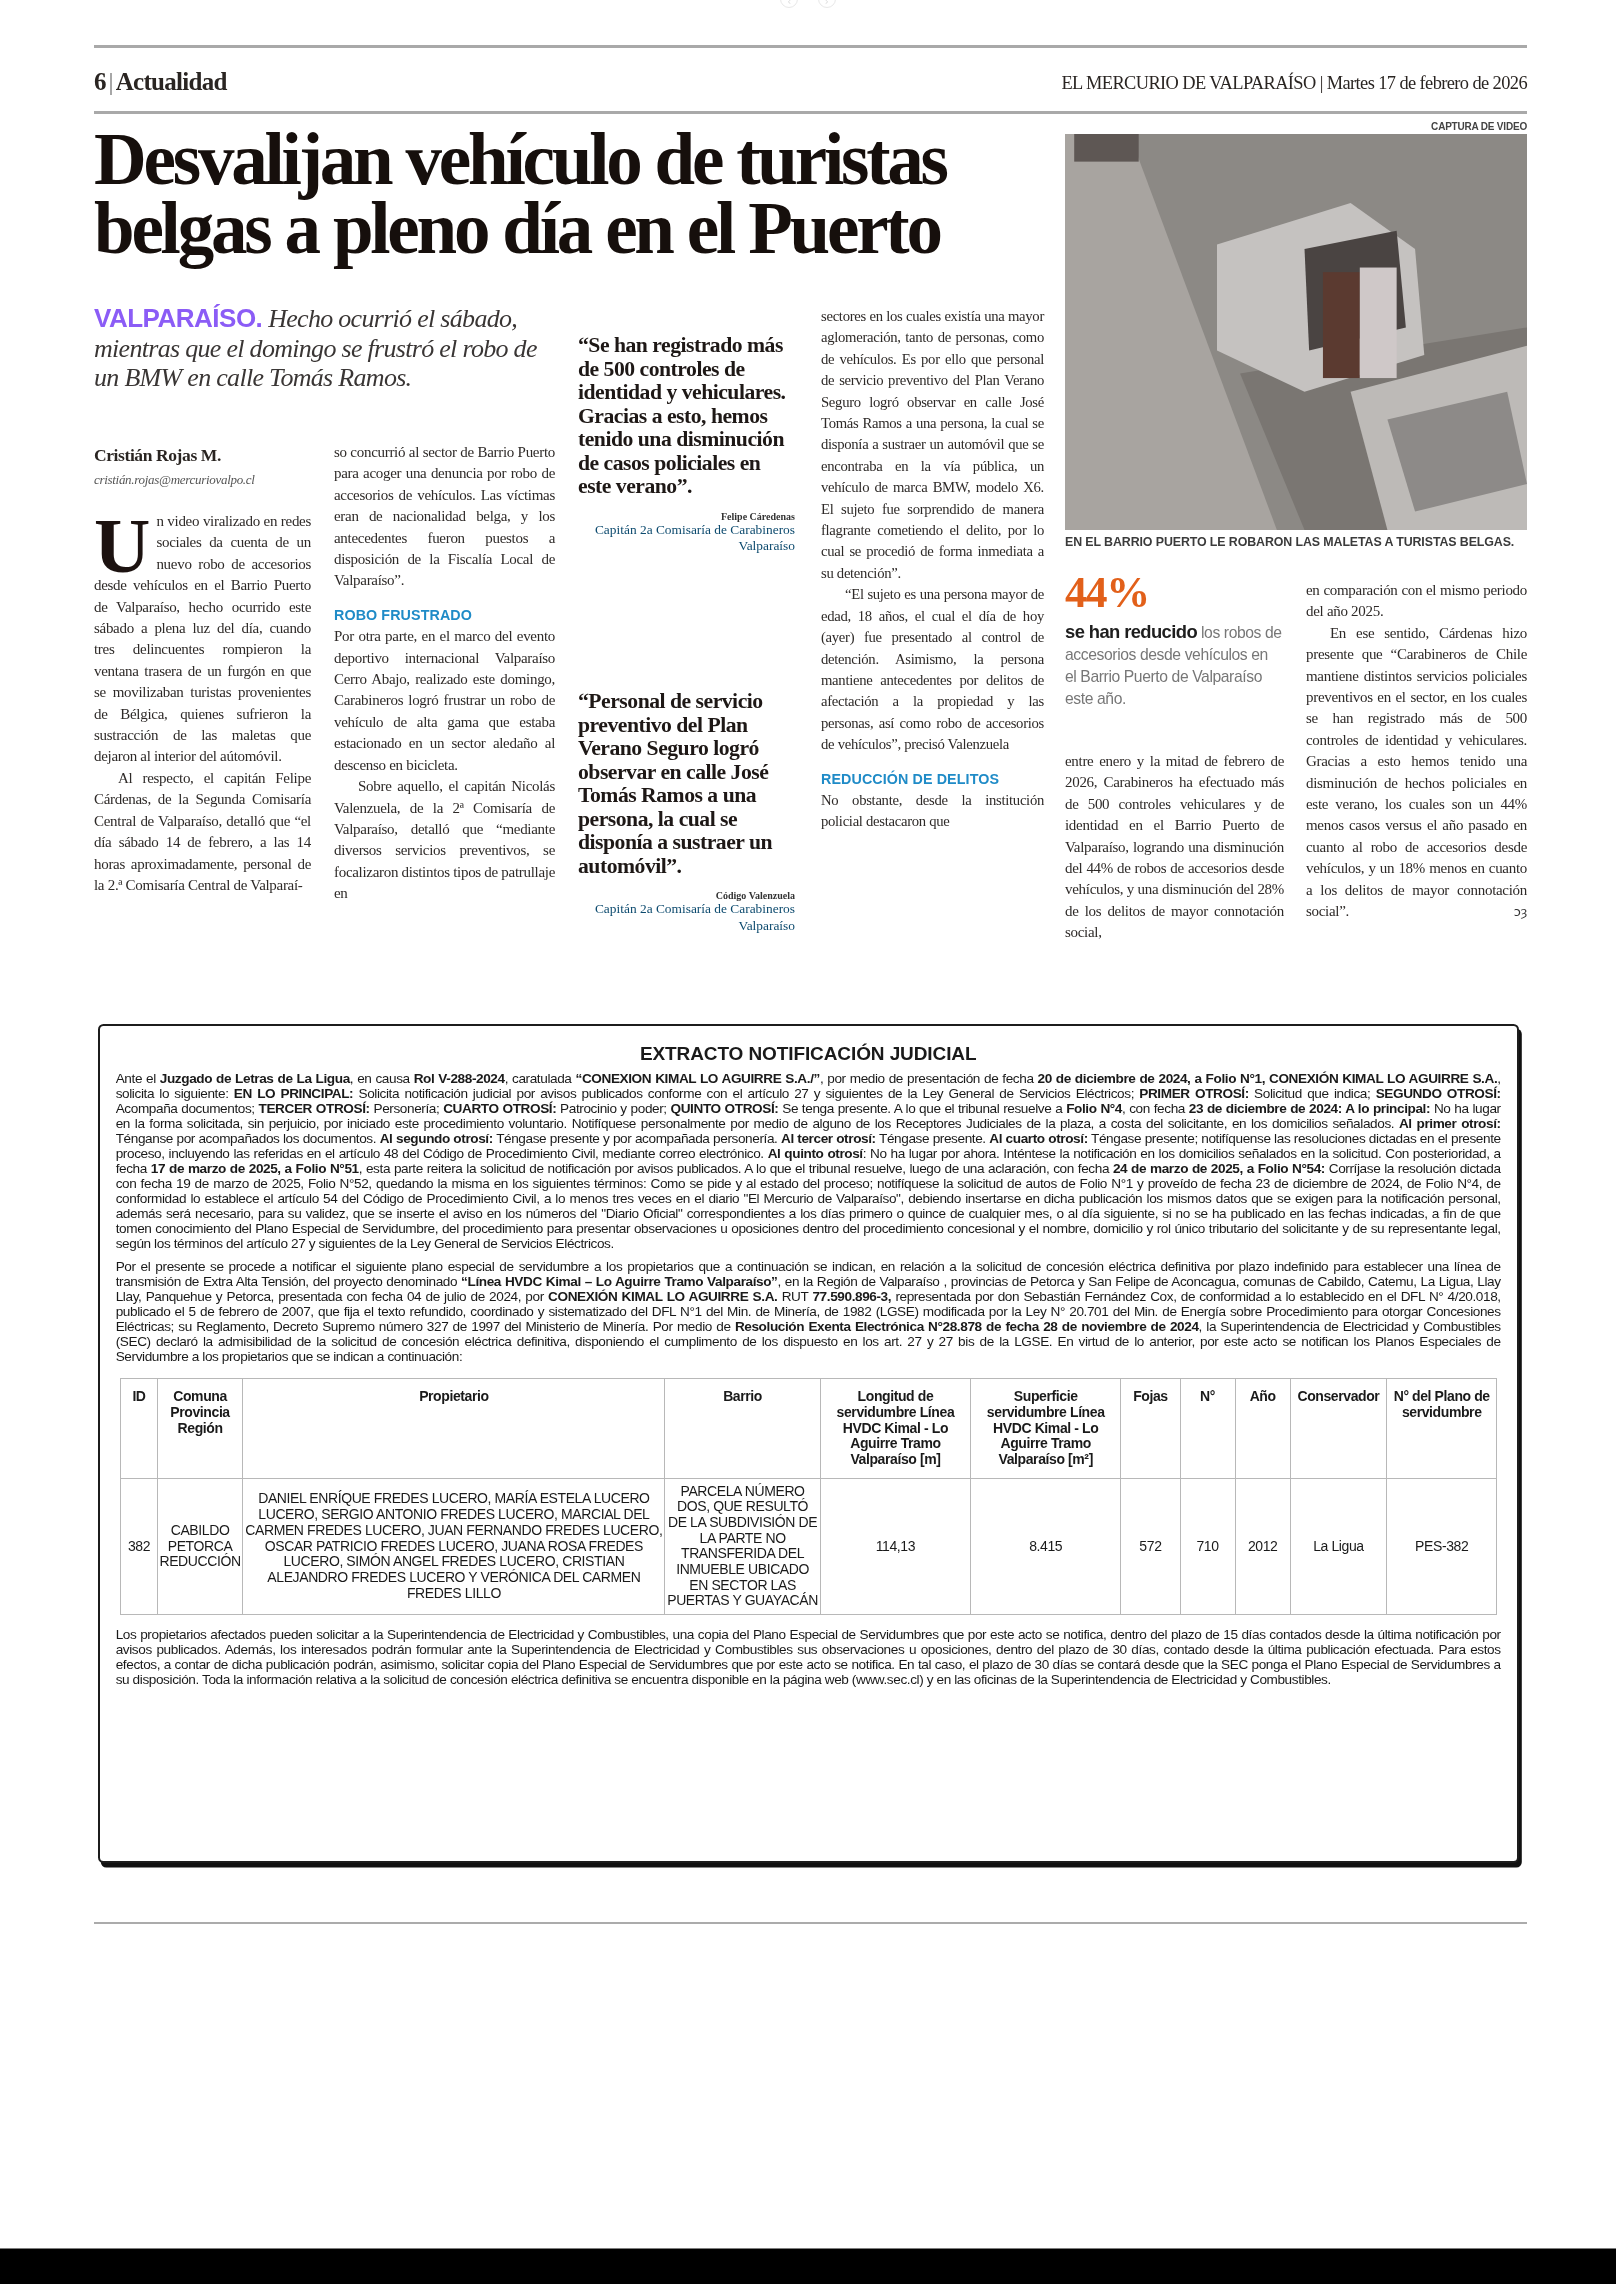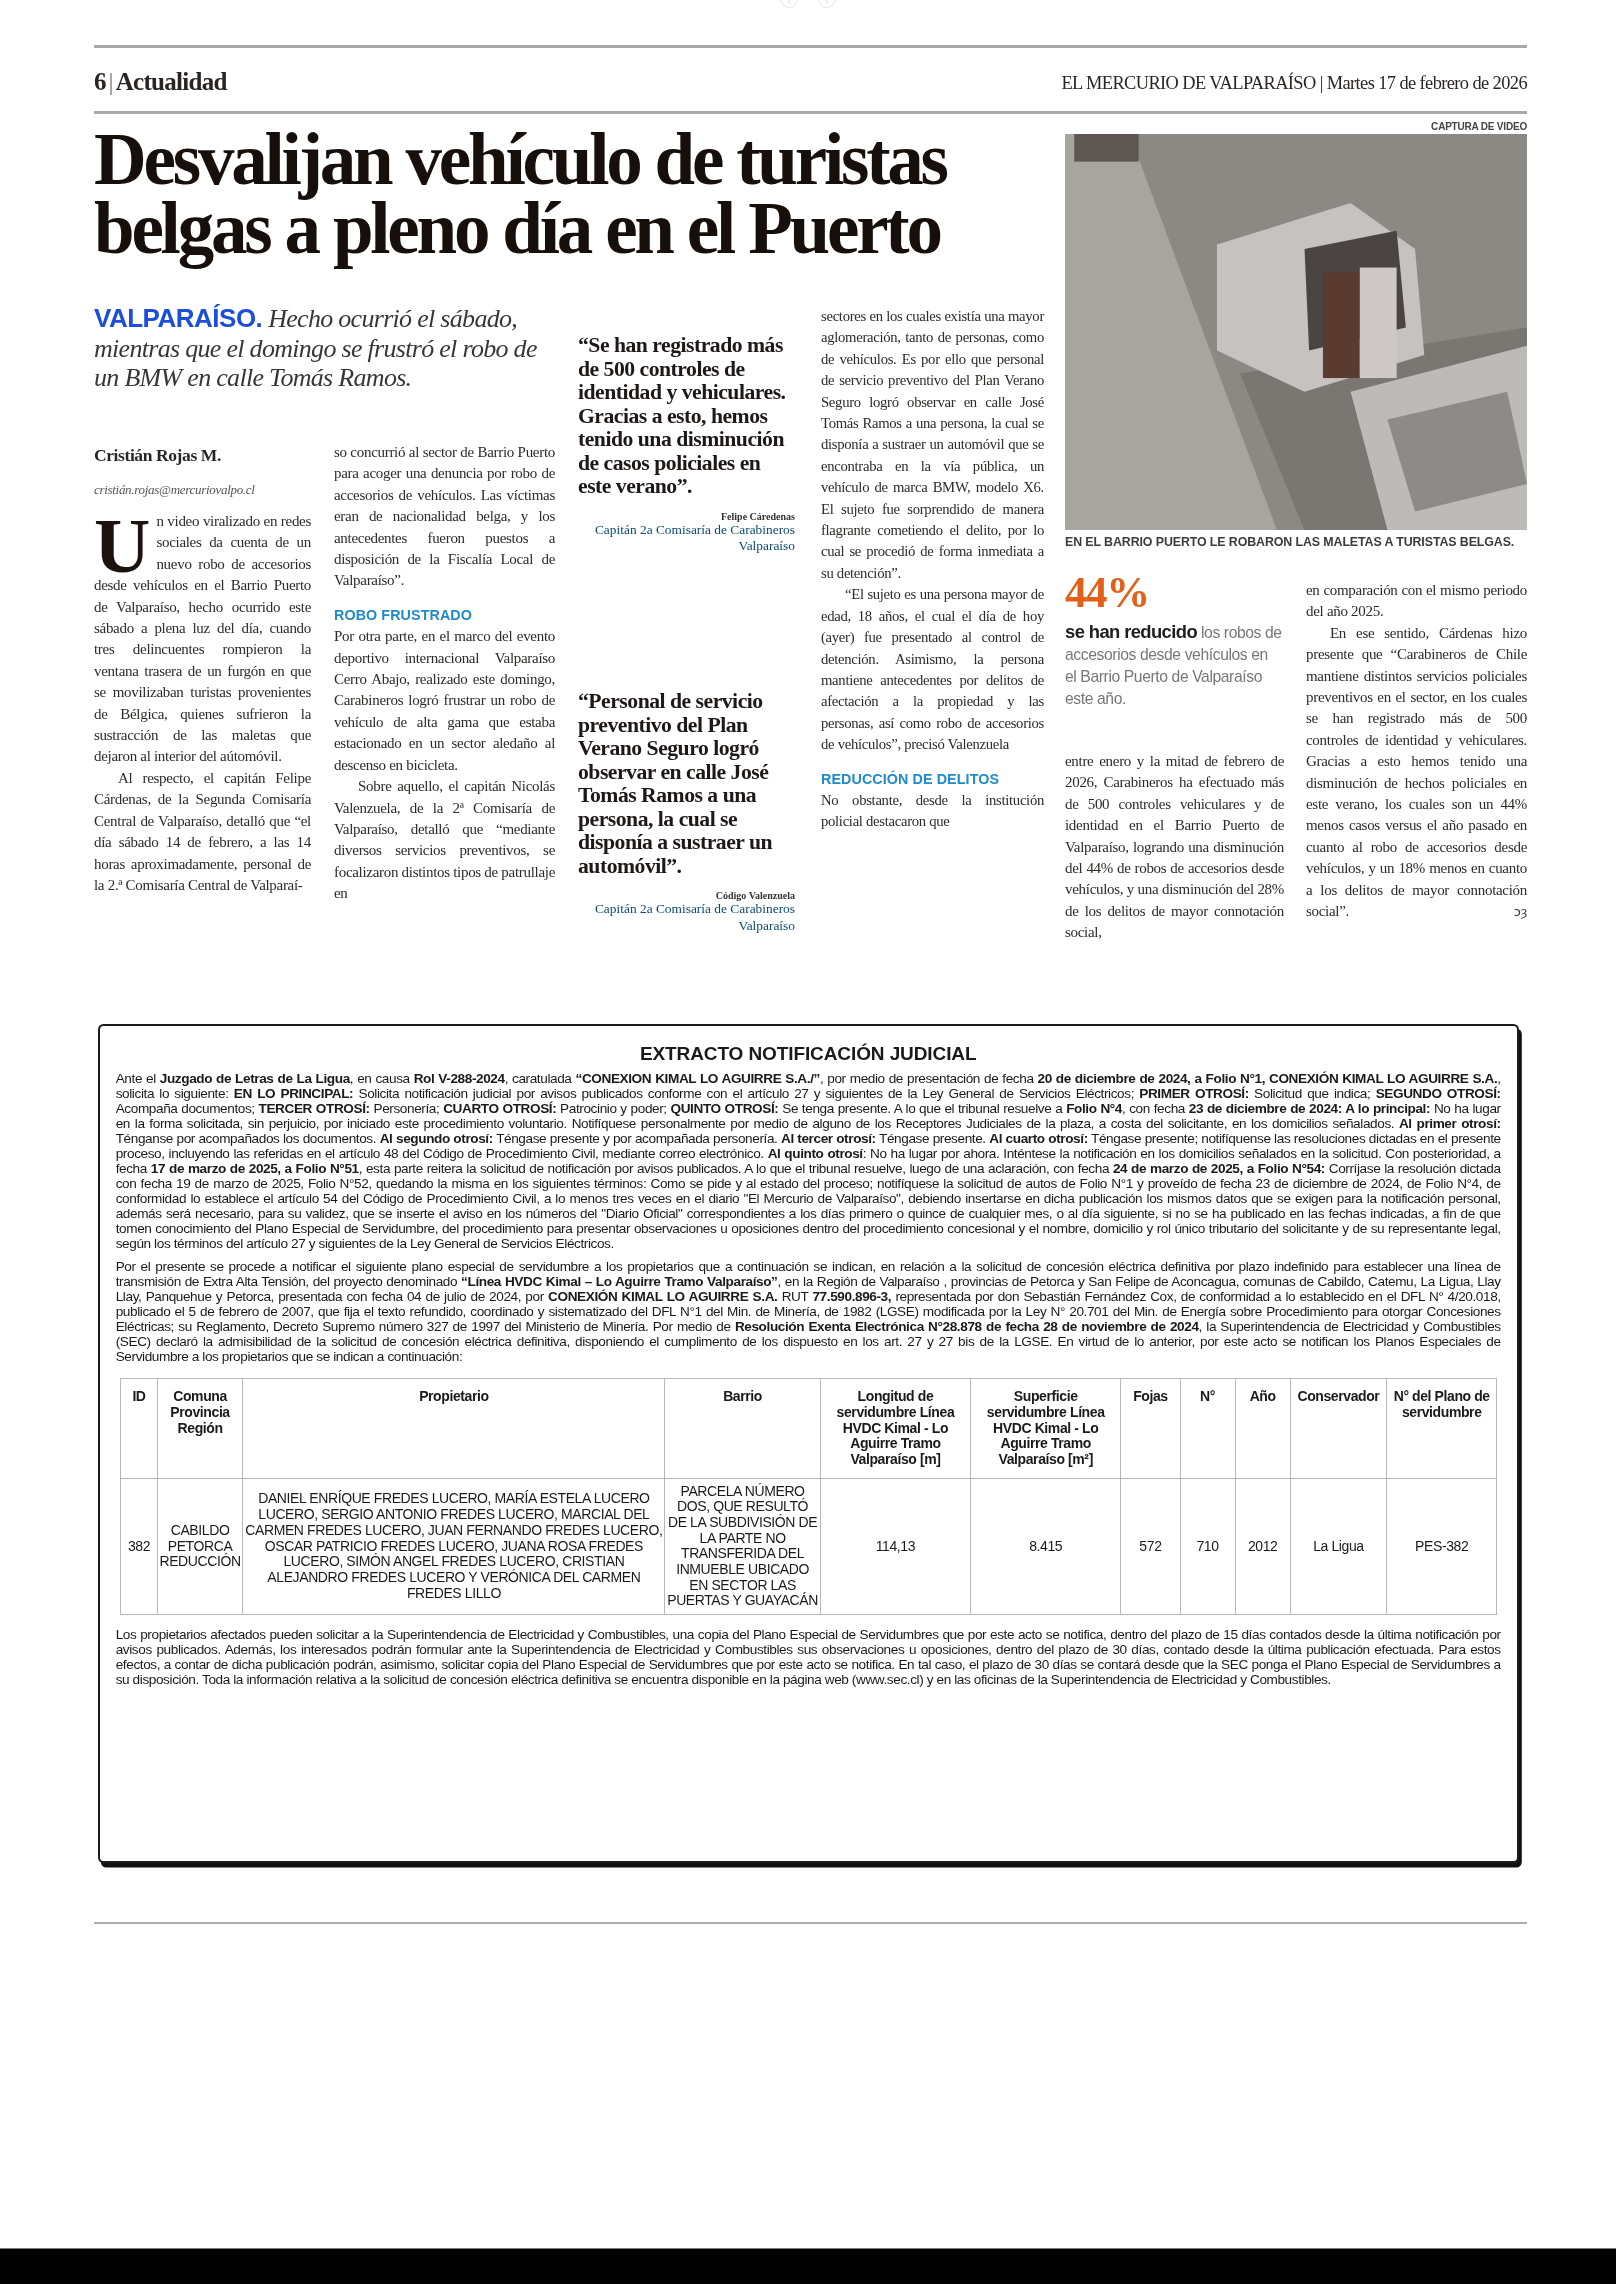--- a/index.html
+++ b/index.html
@@ -8,24 +8,24 @@
   .nav-btn { width: 18.4px; height: 18.4px; border: 0.9px solid #e8e8e8; border-radius: 50%; color: #dcdcdc; display: flex; align-items: flex-end; justify-content: center; font-family: "DejaVu Sans", sans-serif; font-size: 10px; padding-bottom: 0.9px; box-sizing: border-box; background: #fff; }
   .page { position: absolute; left: 94px; top: 0; width: 1433px; height: 2285px; }
   .rule { position: absolute; left: 0; width: 1433px; height: 2.8px; background: #a9a9a9; }
   .topbar { position: absolute; top: 68px; left: 0; width: 1433px; height: 28px; }
   .section-label { position: absolute; left: 0; top: 0; font-family: "Liberation Serif", serif; font-weight: bold; font-size: 25px; color: #2a2522; letter-spacing: -0.7px; }
   .section-label .pipe { font-weight: normal; color: #777; margin: 0 2.8px; }
   .masthead { position: absolute; right: 0; top: 4.6px; font-size: 18.4px; color: #2a2522; letter-spacing: -0.6px; }
   .photo-credit { position: absolute; right: 0; top: 121px; font-family: "Liberation Sans", sans-serif; font-size: 10px; font-weight: bold; color: #444; letter-spacing: -0.2px; }
   .headline { position: absolute; left: 0; top: 125px; width: 958px; font-family: "Liberation Serif", serif; font-weight: bold; font-size: 73px; line-height: 69px; color: #160f0c; letter-spacing: -3.2px; margin: 0; }
   .deck { position: absolute; left: 0; top: 304px; width: 470px; font-size: 26px; line-height: 29.5px; font-style: italic; color: #3a3635; letter-spacing: -0.7px; }
-  .deck .kicker { font-family: "Liberation Sans", sans-serif; font-style: normal; font-weight: bold; color: #1d4ed8; letter-spacing: -0.5px; text-align: right; }
+  .deck .kicker { font-family: "Liberation Sans", sans-serif; font-style: normal; font-weight: bold; color: #8b5cf6; letter-spacing: -0.5px; text-align: right; }
   .byline { position: absolute; left: 0; top: 445px; }
   .byline .name { font-weight: bold; font-size: 17.5px; color: #2a2522; letter-spacing: -0.4px; }
-  .byline .email { font-style: italic; font-size: 13px; color: #555; margin-top: 16px; letter-spacing: -0.3px; }
+  .byline .email { font-style: italic; font-size: 13px; color: #555; margin-top: 6px; letter-spacing: -0.3px; }
   .col { position: absolute; font-size: 15px; line-height: 21.4px; color: #2e2a28; text-align: justify; letter-spacing: -0.3px; }
   .col p { margin: 0; }
   .col .indent { text-indent: 24px; }
   .dropcap { float: left; font-size: 78px; line-height: 63px; font-weight: bold; color: #1c1210; margin: 2.8px 6.4px -2.8px 0; font-family: "Liberation Serif", serif; }
   .subhead { font-family: "Liberation Sans", sans-serif; font-weight: bold; color: #1f8bc7; font-size: 14.3px; margin-top: 13px; letter-spacing: 0.1px; }
   .pullquote { position: absolute; left: 484px; width: 217px; }
   .pullquote .quote { font-weight: bold; font-size: 21.7px; line-height: 23.5px; color: #1e1816; letter-spacing: -0.5px; margin-top: 28px; }
   .pullquote .attr { text-align: right; margin-top: 12px; }
   .pullquote .attr-name { font-weight: bold; font-size: 10px; color: #333; }
   .pullquote .attr-role { font-size: 13.4px; color: #0c4a6e; line-height: 16.6px; }

